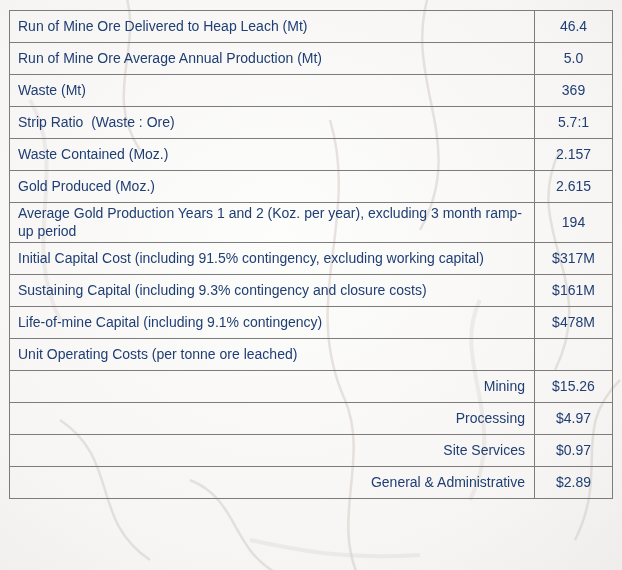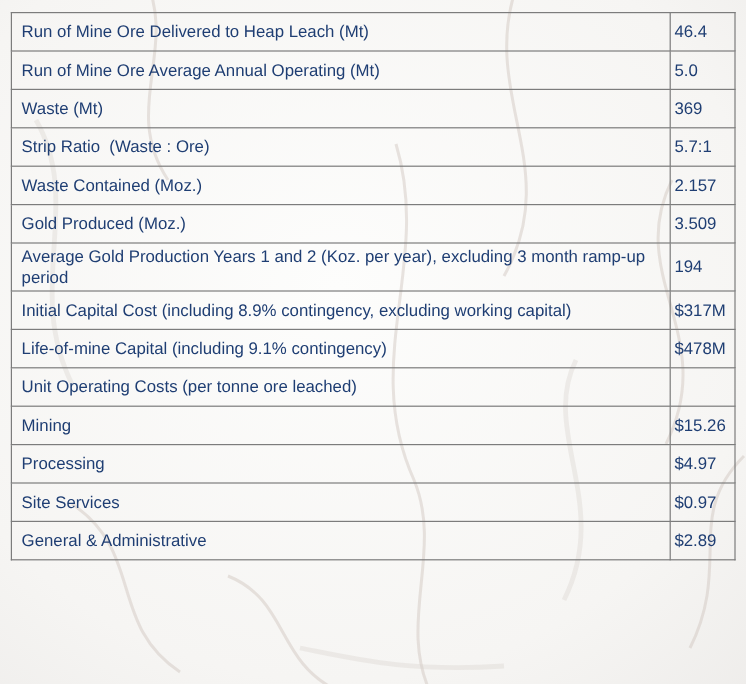--- a/index.html
+++ b/index.html
@@ -42,26 +42,26 @@
     background: transparent;
   }
   td.label {
     padding: 1px 8px;
     text-align: left;
     white-space: pre-wrap;
     overflow: hidden;
   }
   td.value {
     width: 47px;
-    padding: 2px 3px;
-    text-align: left;
+    padding: 2px 15px;
+    text-align: center;
     white-space: nowrap;
   }
   tr.sub td.label {
-    text-align: left;
+    text-align: right;
     padding-right: 9px;
   }
 </style>
 </head>
 <body>
 
 <svg class="texture" viewBox="0 0 622 570" xmlns="http://www.w3.org/2000/svg" aria-hidden="true">
   <g fill="none" stroke="#cfc3bc" stroke-opacity="0.45" stroke-width="2.5">
     <path d="M 430 -10 C 400 80, 470 140, 420 230"></path>
     <path d="M 330 120 C 360 220, 300 300, 345 400 C 370 460, 330 520, 360 580"></path>
@@ -78,46 +78,50 @@
   </g>
 </svg>
 
 <table class="params">
   <tbody>
     <tr>
       <td class="label">Run of Mine Ore Delivered to Heap Leach (Mt)</td>
       <td class="value">46.4</td>
     </tr>
     <tr>
-      <td class="label">Run of Mine Ore Average Annual Operating (Mt)</td>
+      <td class="label">Run of Mine Ore Average Annual Production (Mt)</td>
       <td class="value">5.0</td>
     </tr>
     <tr>
       <td class="label">Waste (Mt)</td>
       <td class="value">369</td>
     </tr>
     <tr>
       <td class="label">Strip Ratio  (Waste : Ore)</td>
       <td class="value">5.7:1</td>
     </tr>
     <tr>
       <td class="label">Waste Contained (Moz.)</td>
       <td class="value">2.157</td>
     </tr>
     <tr>
       <td class="label">Gold Produced (Moz.)</td>
-      <td class="value">3.509</td>
+      <td class="value">2.615</td>
     </tr>
     <tr>
       <td class="label">Average Gold Production Years 1 and 2 (Koz. per year), excluding 3 month ramp-up period</td>
       <td class="value">194</td>
     </tr>
     <tr>
-      <td class="label">Initial Capital Cost (including 8.9% contingency, excluding working capital)</td>
+      <td class="label">Initial Capital Cost (including 91.5% contingency, excluding working capital)</td>
       <td class="value">$317M</td>
+    </tr>
+    <tr>
+      <td class="label">Sustaining Capital (including 9.3% contingency and closure costs)</td>
+      <td class="value">$161M</td>
     </tr>
     <tr>
       <td class="label">Life-of-mine Capital (including 9.1% contingency)</td>
       <td class="value">$478M</td>
     </tr>
     <tr>
       <td class="label">Unit Operating Costs (per tonne ore leached)</td>
       <td class="value"></td>
     </tr>
     <tr class="sub">

